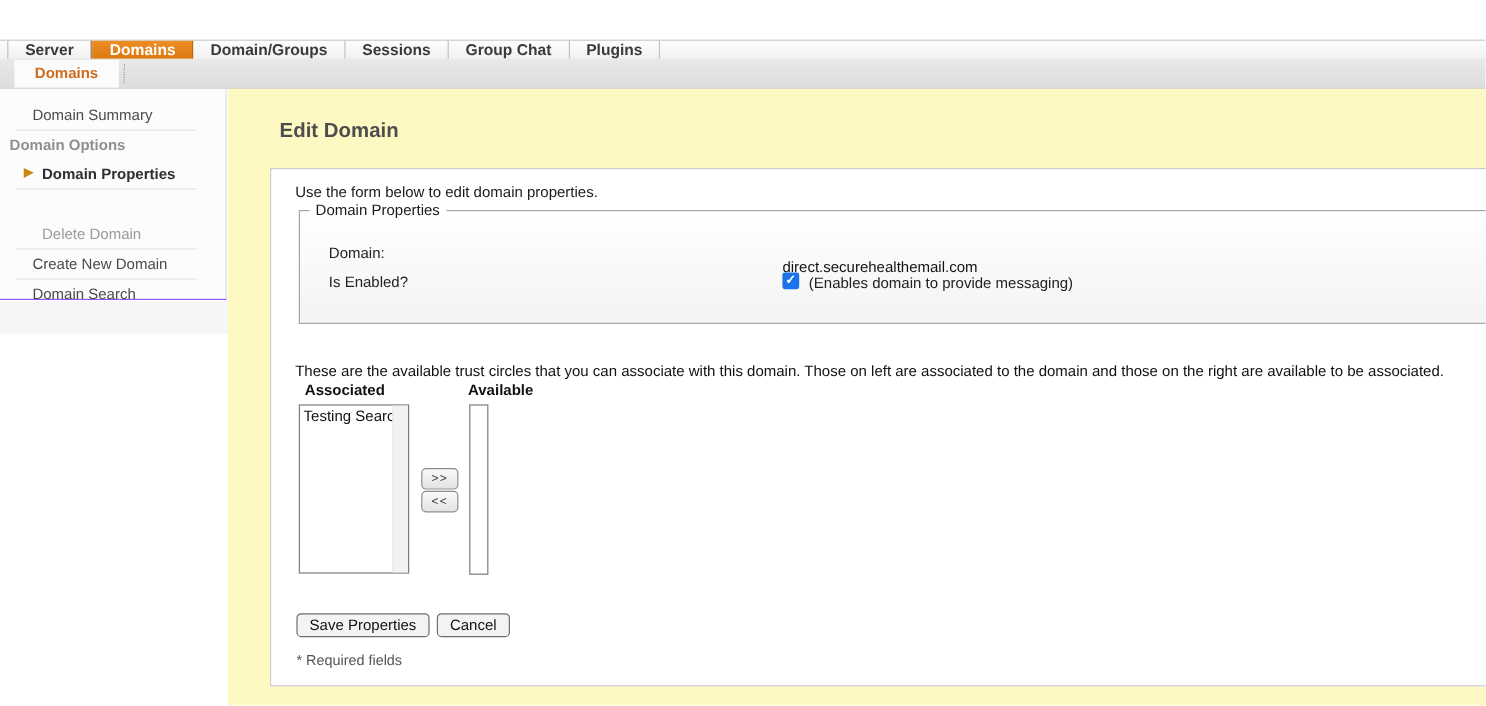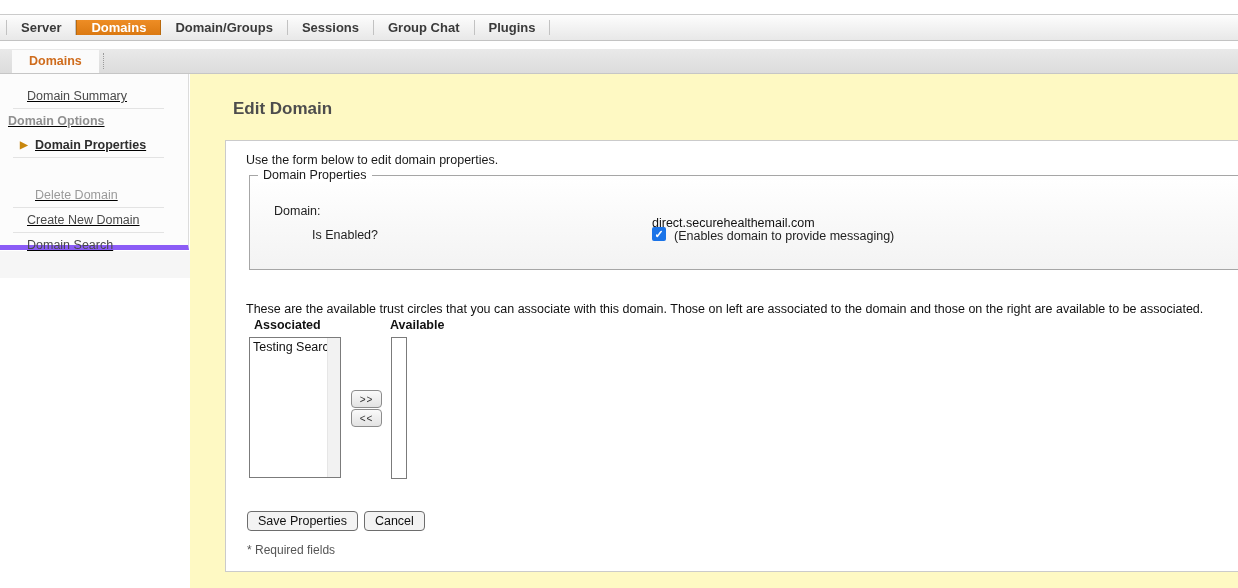--- a/index.html
+++ b/index.html
@@ -1,42 +1,42 @@
 <!DOCTYPE html>
 <html><head>
 <meta charset="utf-8">
 <style>
   * { margin:0; padding:0; box-sizing:border-box; }
   html,body { width:1238px; height:588px; overflow:hidden; background:#fff;
               font-family:"Liberation Sans", sans-serif; }
   body { position:relative; }
 
   
-  .tabbar { position:absolute; top:14px; left:0; right:0; height:27px;
+  .tabbar { position:absolute; top:33px; left:0; right:0; height:27px;
             background:linear-gradient(#fdfdfd,#e8e8e8);
             border-top:1px solid #cbcbcb; border-bottom:1px solid #c3c3c3;
-            display:flex; align-items:center; padding-left:6px; }
+            display:flex; align-items:flex-start; padding-left:6px; }
   .tab { display:flex; align-items:center; padding:0 14px; font-size:13px; font-weight:bold;
          color:#3a3a3a; border-right:1px solid #c2c2c2; cursor:default; }
   .tab:first-child { border-left:1px solid #c2c2c2; }
   .tab.active { background:linear-gradient(#ee8d25,#db7911); color:#fff;
                 border-left:1px solid #b8690e; border-right:1px solid #b8690e; }
 
   
   .subnav { position:absolute; top:49px; left:0; right:0; height:25px;
             background:linear-gradient(#e9e9e9,#dcdcdc);
             border-bottom:1px solid #c6c6c6; display:flex; align-items:center; }
   .subnav-item { margin-left:12px; height:23px; line-height:23px; padding:0 17px;
                  background:#fbfbfb; color:#cf6c1d; font-size:12.5px; font-weight:bold; }
   .subnav-divider { height:16px; border-right:1px dotted #9a9a9a; margin-left:4px; }
 
   
   .sidebar { position:absolute; top:74px; left:0; width:189px; height:176px;
              background:#fcfcfc; border-right:1px solid #dcdcdc;
-             border-bottom:5px solid #8b5cf6; padding-top:10px;text-decoration:underline; }
+             border-bottom:1px solid #8b5cf6; padding-top:10px; }
   .side-item { display:block; line-height:24px; padding-left:27px; font-size:12.5px;
                color:#4a4a4a; position:relative; white-space:nowrap; }
   .side-item.section { color:#8f8f8f; font-weight:bold;padding-left:8px; }
   .side-item.active { color:#2e2e2e; font-weight:bold; padding-left:35px; }
   .side-item.child { color:#9a9a9a; padding-left:35px;margin-top:25px; }
   .side-item .arrow { position:absolute; left:20px; top:0; color:#c8870e; font-size:10px; }
   .side-sep { border:0; border-top:1px solid #e3e3e3; margin:0 24px 0 13px; }
   .sidebar-backdrop { position:absolute; top:251px; left:0; width:190px; height:27px;
                       background:#f6f6f6; }
 
@@ -125,21 +125,21 @@
 <div class="main">
   <div class="page-title">Edit Domain</div>
 
   <div class="box">
     <div class="intro">Use the form below to edit domain properties.</div>
 
     <div class="fset">
       <div class="fset-legend">Domain Properties</div>
       <div class="frow-label" style="top:28px;">Domain:</div>
       <div class="frow-value" style="top:28px;">direct.securehealthemail.com</div>
-      <div class="frow-label" style="top:52px;margin-left:38px;">Is Enabled?</div>
+      <div class="frow-label" style="top:52px;">Is Enabled?</div>
       <div class="checkbox" style="top:51px;"></div>
       <div class="check-note" style="top:53px;">(Enables domain to provide messaging)</div>
     </div>
 
     <div class="trust-text">These are the available trust circles that you can associate with this domain. Those on left are associated to the domain and those on the right are available to be associated.</div>
 
     <div class="list-header assoc-header">Associated</div>
     <div class="list-header avail-header">Available</div>
 
     <div class="listbox assoc-select">

